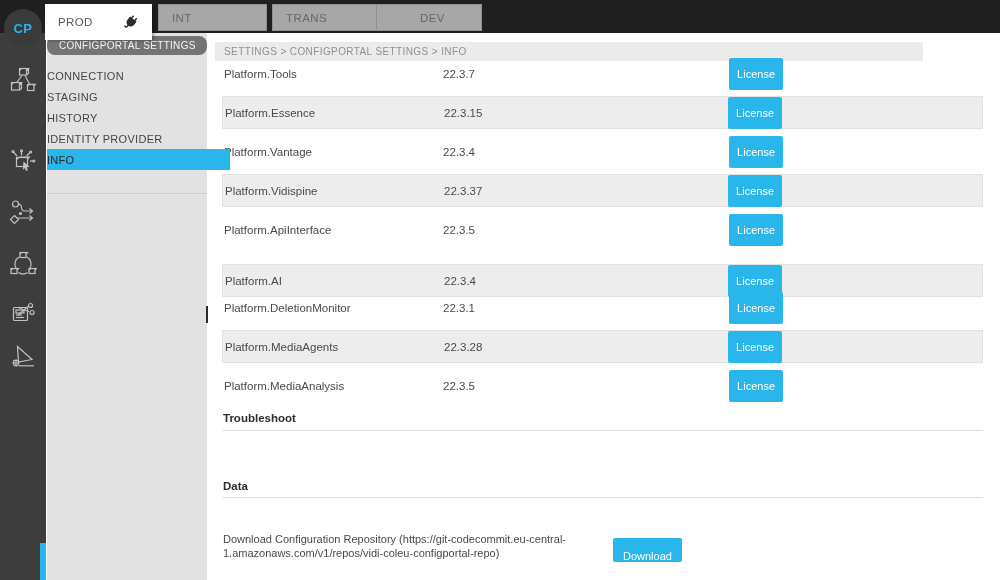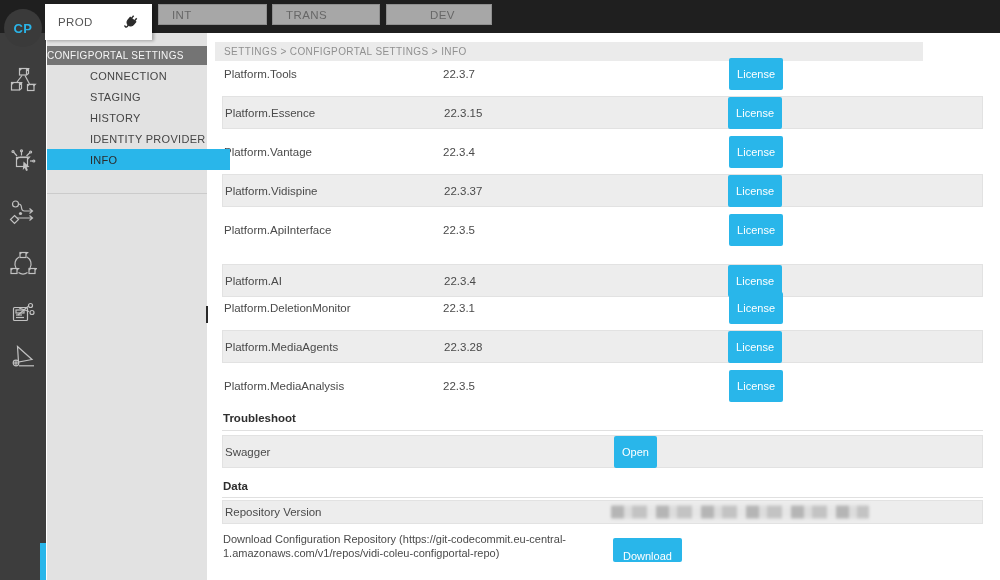--- a/index.html
+++ b/index.html
@@ -3,42 +3,42 @@
 <meta charset="utf-8">
 <style>
   html,body{margin:0;padding:0;background:#fff;}
   #app{position:relative;width:1000px;height:580px;overflow:hidden;background:#fff;
        font-family:"Liberation Sans",sans-serif;-webkit-font-smoothing:antialiased;}
   
   .topbar{position:absolute;left:0;top:0;width:1000px;height:33px;background:#1f1f1f;z-index:2;}
   .avatar{position:absolute;left:4px;top:9px;width:38px;height:38px;border-radius:50%;
           background:#3a3a3a;z-index:6;display:flex;align-items:center;justify-content:center;
           color:#2ab4e8;font-size:13px;font-weight:bold;letter-spacing:.5px;}
-  .tab{position:absolute;top:4px;height:21px;box-sizing:border-box;z-index:3;
+  .tab{position:absolute;top:4px;height:27px;box-sizing:border-box;z-index:3;
        font-size:11.5px;display:flex;align-items:center;padding:0 13px;letter-spacing:.4px;}
   .tab.inactive{background:#a7a7a7;border:1px solid #8f8f8f;color:#676767;}
   .tab.active{background:#fff;color:#555;height:36px;z-index:4;
               box-shadow:2px 1px 3px rgba(0,0,0,.28);justify-content:space-between;}
   
   .iconbar{position:absolute;left:0;top:33px;width:46px;height:547px;background:#3d3d3d;z-index:1;}
   .ibicon{position:absolute;left:50%;transform:translateX(-50%);width:28px;height:28px;}
   .helmut{position:absolute;left:0;top:360px;width:46px;text-align:center;}
   .helmut .lbl{display:block;font-size:9px;color:#9a9a9a;margin-top:1px;}
   .gears{position:absolute;left:4px;top:540px;width:42px;height:40px;color:#8e8e8e;
          font-family:"DejaVu Sans",sans-serif;}
   .gears .g1{position:absolute;left:0;top:2px;font-size:27px;line-height:27px;}
   .gears .g2{position:absolute;left:22px;top:-4px;font-size:16px;line-height:16px;}
   .accentbar{position:absolute;left:40px;top:543px;width:6px;height:37px;background:#29b6ea;z-index:5;}
   
   .panel{position:absolute;left:47px;top:33px;width:160px;height:547px;background:#e2e2e2;z-index:1;}
-  .panel-header{position:absolute;left:0;top:13px;width:160px;height:19px;background:#747474;
+  .panel-header{position:absolute;left:0;top:3px;width:160px;height:19px;background:#747474;
                 color:#f5f5f5;font-size:10px;letter-spacing:.3px;display:flex;align-items:center;
-                box-sizing:border-box;}
+                padding-left:12px;box-sizing:border-box;border-radius:8px;}
   .pitem{position:absolute;left:0;width:183px;height:21px;display:flex;align-items:center;
-         padding-left:43px;box-sizing:border-box;font-size:11px;color:#454545;letter-spacing:.3px;cursor:pointer;}
+         box-sizing:border-box;font-size:11px;color:#454545;letter-spacing:.3px;cursor:pointer;}
   .pitem.active{background:#29b6ea;color:#2b2b2b;}
   .pdivider{position:absolute;left:0;top:160px;width:160px;height:1px;background:#cbcbcb;}
   
   .breadcrumb{position:absolute;left:215px;top:42px;width:708px;height:19px;background:#ebebeb;
               color:#909090;font-size:10px;letter-spacing:.4px;display:flex;align-items:center;
               padding-left:9px;box-sizing:border-box;}
   .row{position:absolute;left:222px;width:761px;height:33px;box-sizing:border-box;}
   .row.gray{background:#ededed;border:1px solid #e2e2e2;}
   .rlabel{position:absolute;left:2px;top:50%;transform:translateY(-50%);
           font-size:11.5px;color:#4a4a4a;}
@@ -83,21 +83,21 @@
         </g>
       </svg>
     </span>
   </div>
   <div class="tab inactive" style="left:158px;width:109px;">
     <span>INT</span>
   </div>
   <div class="tab inactive" style="left:272px;width:108px;">
     <span>TRANS</span>
   </div>
-  <div class="tab inactive" style="left:386px;width:106px;padding-left:43px;">
+  <div class="tab inactive" style="left:376px;width:106px;padding-left:43px;">
     <span>DEV</span>
   </div>
 
   <div class="iconbar">
     <span class="ibicon" style="top:33px;">
       <svg width="28" height="28" viewBox="0 0 28 28" stroke="#c1c1c1" stroke-width="1.2" fill="none">
         <rect x="10.5" y="2.5" width="7" height="6.5"></rect>
           <path d="M10.5 4.5 l2 -2 h7 l-2 2 M17.5 2.5 l2 0 0 5 -2 1.5"></path>
         <rect x="2.5" y="16.5" width="8" height="7.5"></rect>
           <path d="M2.5 18.5 l2 -2 h8 l-2 2 M10.5 16.5 l2 0 0 6 -2 1.5"></path>
@@ -236,29 +236,21 @@
     <button class="btn license">License</button>
   </div>
   <div class="row" style="top:369px;">
     <span class="rlabel">Platform.MediaAnalysis</span>
     <span class="rver">22.3.5</span>
     <button class="btn license">License</button>
   </div>
 
   <div class="sechead" style="top:412px;">Troubleshoot</div>
   <div class="secline" style="top:430px;"></div>
-  <div class="row gray" style="top:435px;">
-    <span class="rlabel">Swagger</span>
-    <button class="btn open">Open</button>
-  </div>
 
   <div class="sechead" style="top:480px;">Data</div>
   <div class="secline" style="top:497px;"></div>
-  <div class="row gray" style="top:500px;height:24px;">
-    <span class="rlabel">Repository Version</span>
-    <span class="redacted"></span>
-  </div>
   <div class="dl-row">
     <span class="dl-label">Download Configuration Repository (https://git-codecommit.eu-central-1.amazonaws.com/v1/repos/vidi-coleu-configportal-repo)</span>
     <button class="btn download" style="top:20px;">Download</button>
   </div>
 
 </div>
 
 </body></html>

